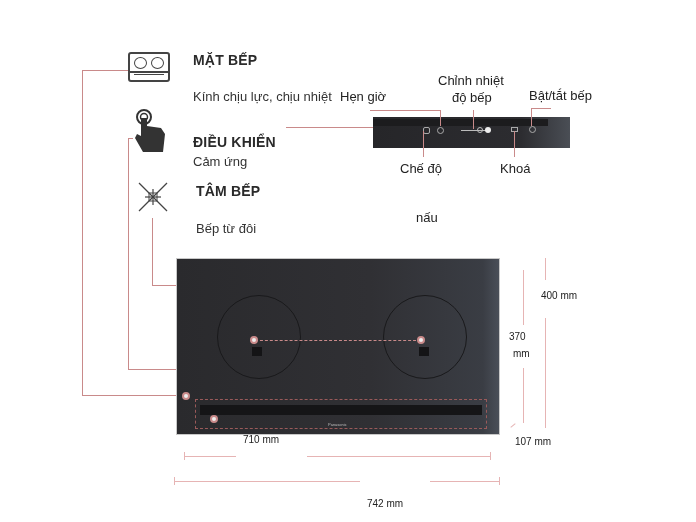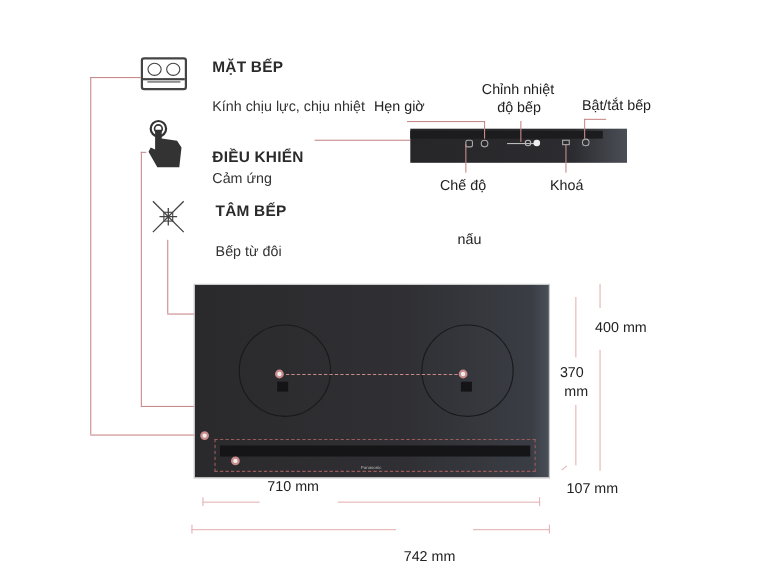--- a/index.html
+++ b/index.html
@@ -2,21 +2,21 @@
 <html><head>
 <meta charset="utf-8">
 <style>
   * { box-sizing: border-box; margin: 0; padding: 0; }
   html, body { width: 696px; height: 522px; background: #ffffff; overflow: hidden; }
   body { position: relative; font-family: "Liberation Sans", sans-serif; color: #333; }
   .abs { position: absolute; }
   .feat-title { font-size: 14px; color: #2a2a2a; font-weight: bold; letter-spacing: 0.2px; }
   .feat-sub { font-size: 13px; color: #333; margin-top: 19px; }
   .callout { font-size: 13px; color: #222; text-align: center; line-height: 17px; }
-  .dim { font-size: 13px; color: #222; }
+  .dim { font-size: 10px; color: #222; }
   .line { position: absolute; background: #c98a8a; }
   .dimline { position: absolute; background: #e6b4b4; }
   .hob { position: absolute; left: 176px; top: 258px; width: 324px; height: 177px;
          background: linear-gradient(90deg, #2a2a2d 0%, #303034 60%, #3a3d44 95%, #4a4f58 100%);
          border: 1px solid #c8c8c8; }
   .zone { position: absolute; border: 1px solid #19191b; border-radius: 50%; }
   .zone-mark { position: absolute; width: 10px; height: 9px; background: #141416; }
   .dot { position: absolute; width: 8px; height: 8px; border-radius: 50%; background: #eee; border: 2px solid #c98a8a; }
   .ctrl-strip { position: absolute; left: 18px; top: 140px; width: 292px; height: 30px; border: 1px dashed #9a5a5a; }
   .ctrl-bar { position: absolute; left: 4px; top: 5px; width: 282px; height: 10px; background: #151517; }

